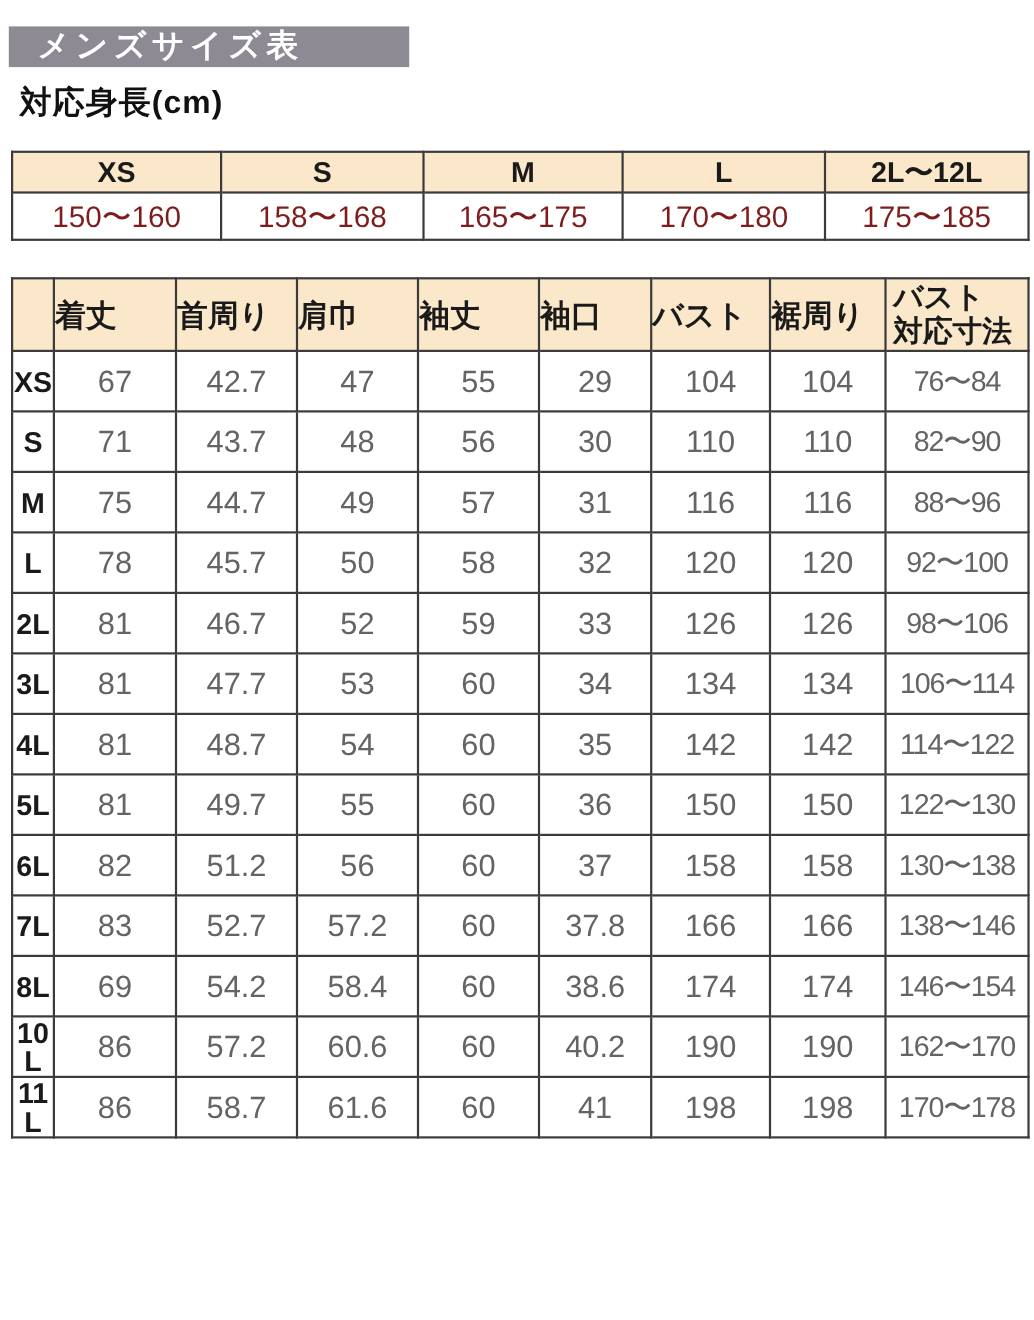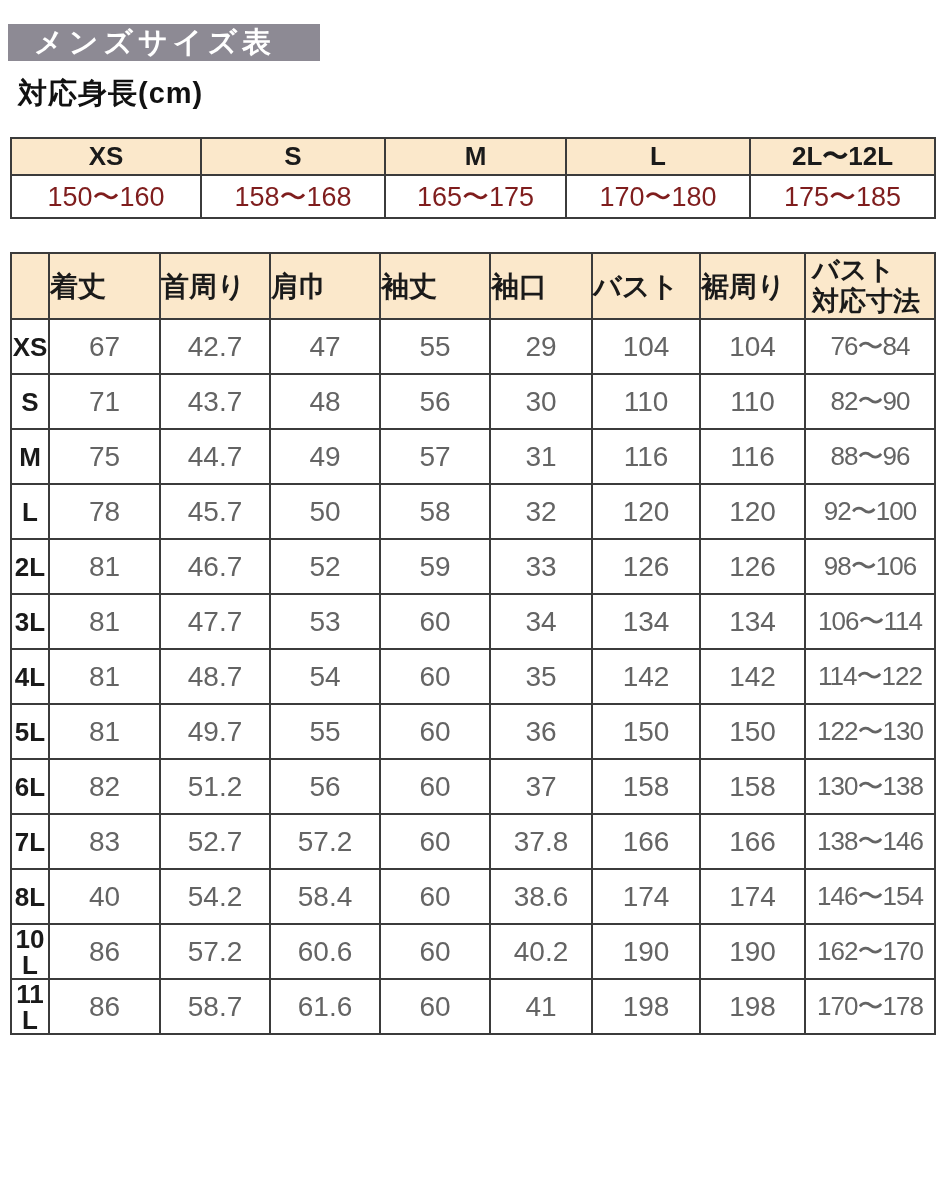--- a/index.html
+++ b/index.html
@@ -5,21 +5,21 @@
   * { box-sizing: border-box; }
   html, body {
     margin: 0; padding: 0;
     width: 940px; height: 1200px;
     background: #ffffff;
     font-family: "Liberation Sans", "DejaVu Sans", sans-serif;
   }
   .wrap { padding: 24px 8px 0 8px; }
 
   .banner {
-    width: 312px; height: 37px;
+    width: 364px; height: 37px;
     background: #8d8a94;
     color: #ffffff;
     font-size: 29px; font-weight: bold;
     line-height: 37px;
     padding-left: 26px;
     letter-spacing: 5px;
   }
 
   .subtitle {
     margin: 13px 0 23px 10px;
@@ -260,21 +260,21 @@
           <td>52.7</td>
           <td>57.2</td>
           <td>60</td>
           <td>37.8</td>
           <td>166</td>
           <td>166</td>
           <td class="col-last">138〜146</td>
         </tr>
         <tr>
           <th>8L</th>
-          <td>40</td>
+          <td>69</td>
           <td>54.2</td>
           <td>58.4</td>
           <td>60</td>
           <td>38.6</td>
           <td>174</td>
           <td>174</td>
           <td class="col-last">146〜154</td>
         </tr>
         <tr>
           <th>10L</th>

